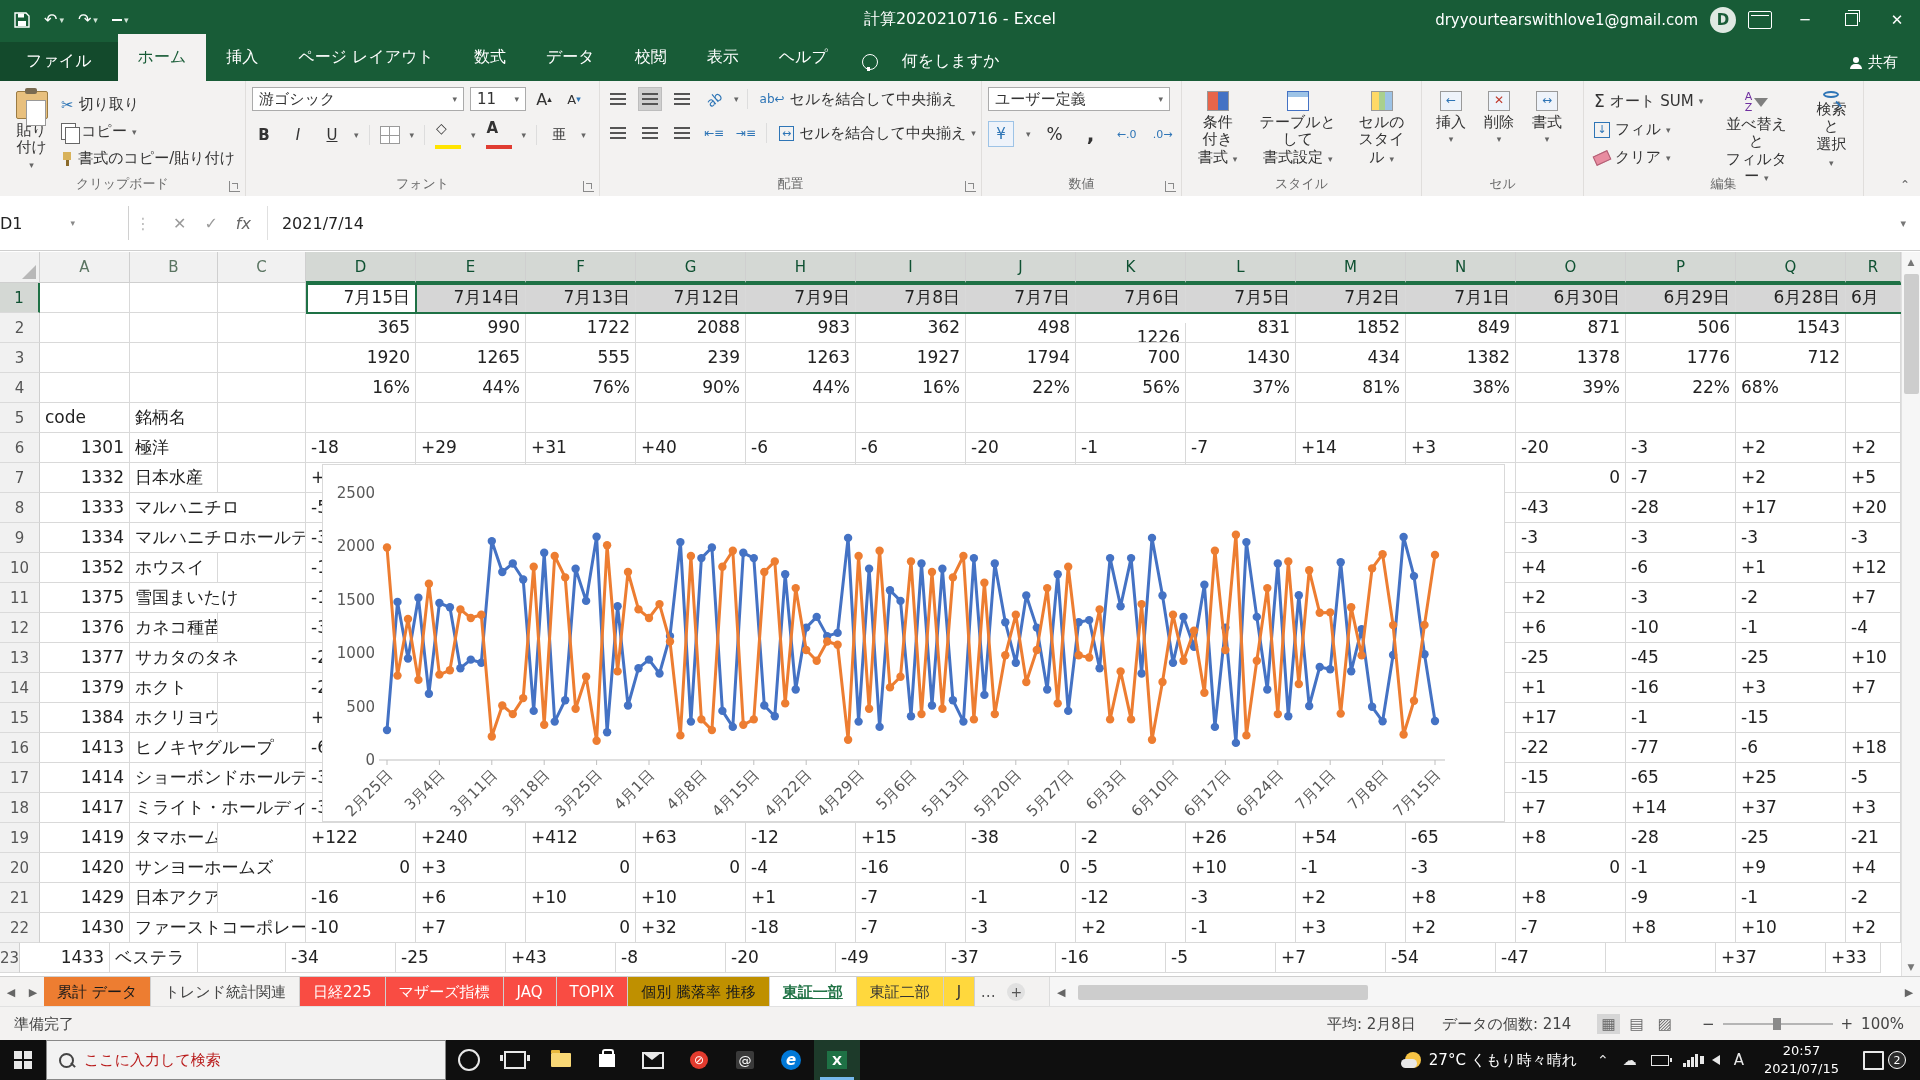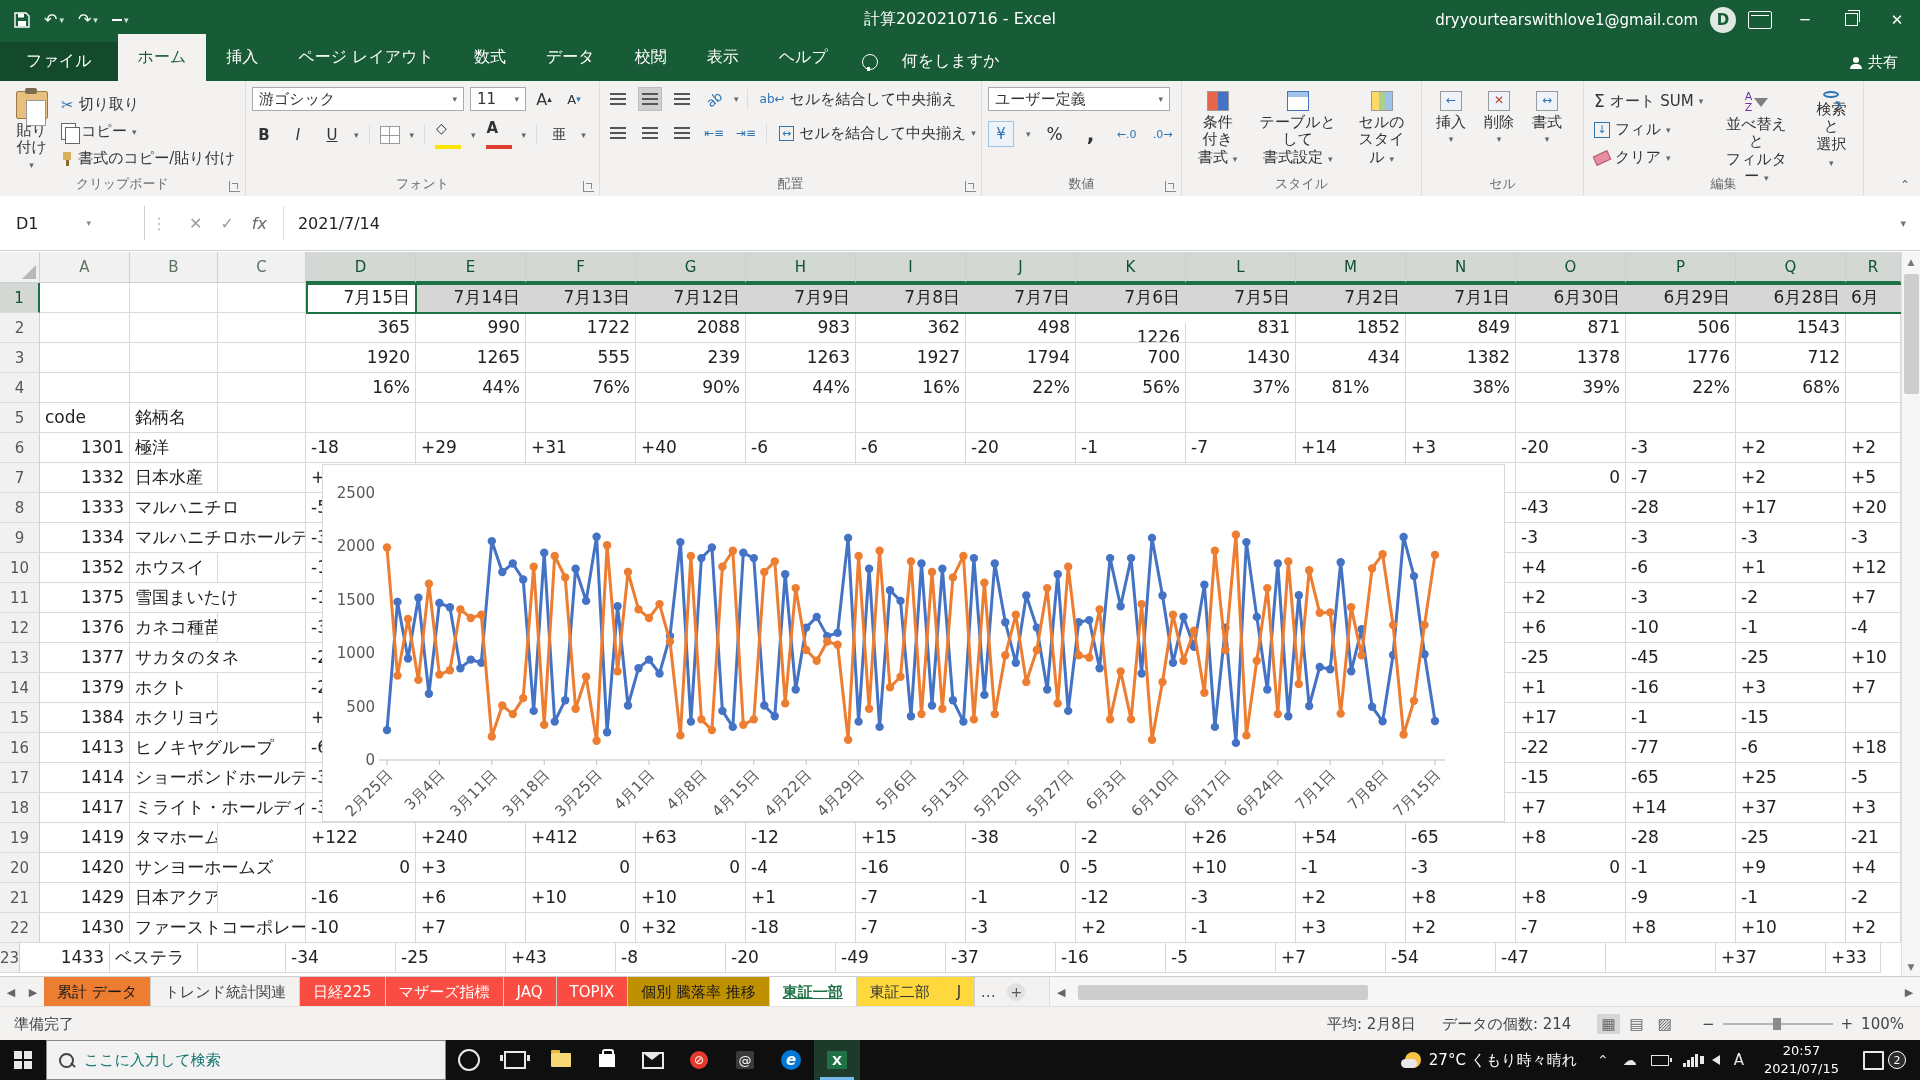--- a/index.html
+++ b/index.html
@@ -69,21 +69,21 @@
   .eraser-ic{width:14px;height:8px;background:#e88ca0;border:1px solid #b06075;transform:rotate(-25deg);}
   .fill-ic{width:14px;height:14px;border:1px solid #2e75b6;color:#2e75b6;font-size:11px;line-height:13px;text-align:center;}
   .az-ic{font-size:11px;line-height:1;color:#7030a0;text-align:center;}
   .funnel{display:inline-block;width:0;height:0;border-left:7px solid transparent;border-right:7px solid transparent;border-top:9px solid #7f7f7f;}
   .mag{width:12px;height:12px;border:2px solid #2e75b6;border-radius:50%;position:relative;}
   .mag:after{content:"";position:absolute;left:10px;top:10px;width:7px;height:2px;background:#2e75b6;transform:rotate(45deg);}
   .collapse-chevron{position:absolute;right:10px;bottom:4px;color:#666;font-size:12px;}
 
   
   #formulabar{left:0;top:196px;width:1920px;height:54px;background:#fff;border-bottom:1px solid #cfcfcf;display:flex;align-items:center;}
-  #namebox{width:128px;height:34px;border-right:1px solid #d0d0d0;display:flex;align-items:center;padding-left:16px;font-size:16px;gap:48px;}
+  #namebox{width:128px;height:34px;border-right:1px solid #d0d0d0;display:flex;align-items:center;padding-left:0;font-size:16px;gap:48px;}
   .fx-btns{display:flex;align-items:center;gap:18px;padding:0 16px;color:#9a9a9a;font-size:16px;border-right:1px solid #e0e0e0;height:34px;}
   #formula-value{padding-left:14px;font-size:16px;color:#222;}
   #fb-expand{margin-left:auto;padding-right:14px;color:#777;font-size:11px;}
 
   
   #grid{left:0;top:252px;width:1901px;height:724px;background:#fff;overflow:hidden;}
   .hdr-row{display:flex;height:31px;}
   .hdr{box-sizing:border-box;background:#f1f1f1;border-right:1px solid #cfcfcf;border-bottom:1px solid #cfcfcf;
        color:#5b7562;font-size:15px;display:flex;align-items:center;justify-content:center;}
   .hdr.sel{background:#d4d8d4;border-bottom:2px solid #1e7145;color:#0f5132;}
@@ -521,25 +521,25 @@
       <div class="cell" style="width:88px;flex:none;text-align:left;"></div>
       <div class="cell" style="width:110px;flex:none;text-align:right;">16%</div>
       <div class="cell" style="width:110px;flex:none;text-align:right;">44%</div>
       <div class="cell" style="width:110px;flex:none;text-align:right;">76%</div>
       <div class="cell" style="width:110px;flex:none;text-align:right;">90%</div>
       <div class="cell" style="width:110px;flex:none;text-align:right;">44%</div>
       <div class="cell" style="width:110px;flex:none;text-align:right;">16%</div>
       <div class="cell" style="width:110px;flex:none;text-align:right;">22%</div>
       <div class="cell" style="width:110px;flex:none;text-align:right;">56%</div>
       <div class="cell" style="width:110px;flex:none;text-align:right;">37%</div>
-      <div class="cell" style="width:110px;flex:none;text-align:center;">81%</div>
+      <div class="cell" style="width:110px;flex:none;text-align:right;">81%</div>
       <div class="cell" style="width:110px;flex:none;text-align:right;">38%</div>
       <div class="cell" style="width:110px;flex:none;text-align:right;">39%</div>
       <div class="cell" style="width:110px;flex:none;text-align:right;">22%</div>
-      <div class="cell" style="width:110px;flex:none;text-align:right;">68%</div>
+      <div class="cell" style="width:110px;flex:none;text-align:left;">68%</div>
       <div class="cell" style="width:55px;flex:none;text-align:left;"></div>
     </div>
     <div class="grow">
       <div class="gut" style="width:40px;flex:none;">5</div>
       <div class="cell" style="width:90px;flex:none;text-align:left;">code</div>
       <div class="cell" style="width:88px;flex:none;text-align:left;">銘柄名</div>
       <div class="cell" style="width:88px;flex:none;text-align:left;"></div>
       <div class="cell" style="width:110px;flex:none;text-align:left;"></div>
       <div class="cell" style="width:110px;flex:none;text-align:left;"></div>
       <div class="cell" style="width:110px;flex:none;text-align:left;"></div>
@@ -1244,21 +1244,21 @@
   <span class="tb-ic">
     <svg width="18" height="18" viewBox="0 0 18 18">
         <rect x="0" y="0" width="8" height="8" fill="#e8e8e8"></rect>
         <rect x="10" y="0" width="8" height="8" fill="#e8e8e8"></rect>
         <rect x="0" y="10" width="8" height="8" fill="#e8e8e8"></rect>
         <rect x="10" y="10" width="8" height="8" fill="#e8e8e8"></rect>
       </svg>
   </span>
   <div id="searchbox">
     <span class="mag-dark"></span>
-    <span style="color:#0f766e;">ここに入力して検索</span>
+    <span style="color:#b91c1c;">ここに入力して検索</span>
   </div>
   <span class="tb-ic">
       <span class="cortana"></span>
     </span>
   <span class="tb-ic">
       <span class="taskview"></span>
     </span>
   <span class="tb-ic">
       <span class="folder"></span>
     </span>

